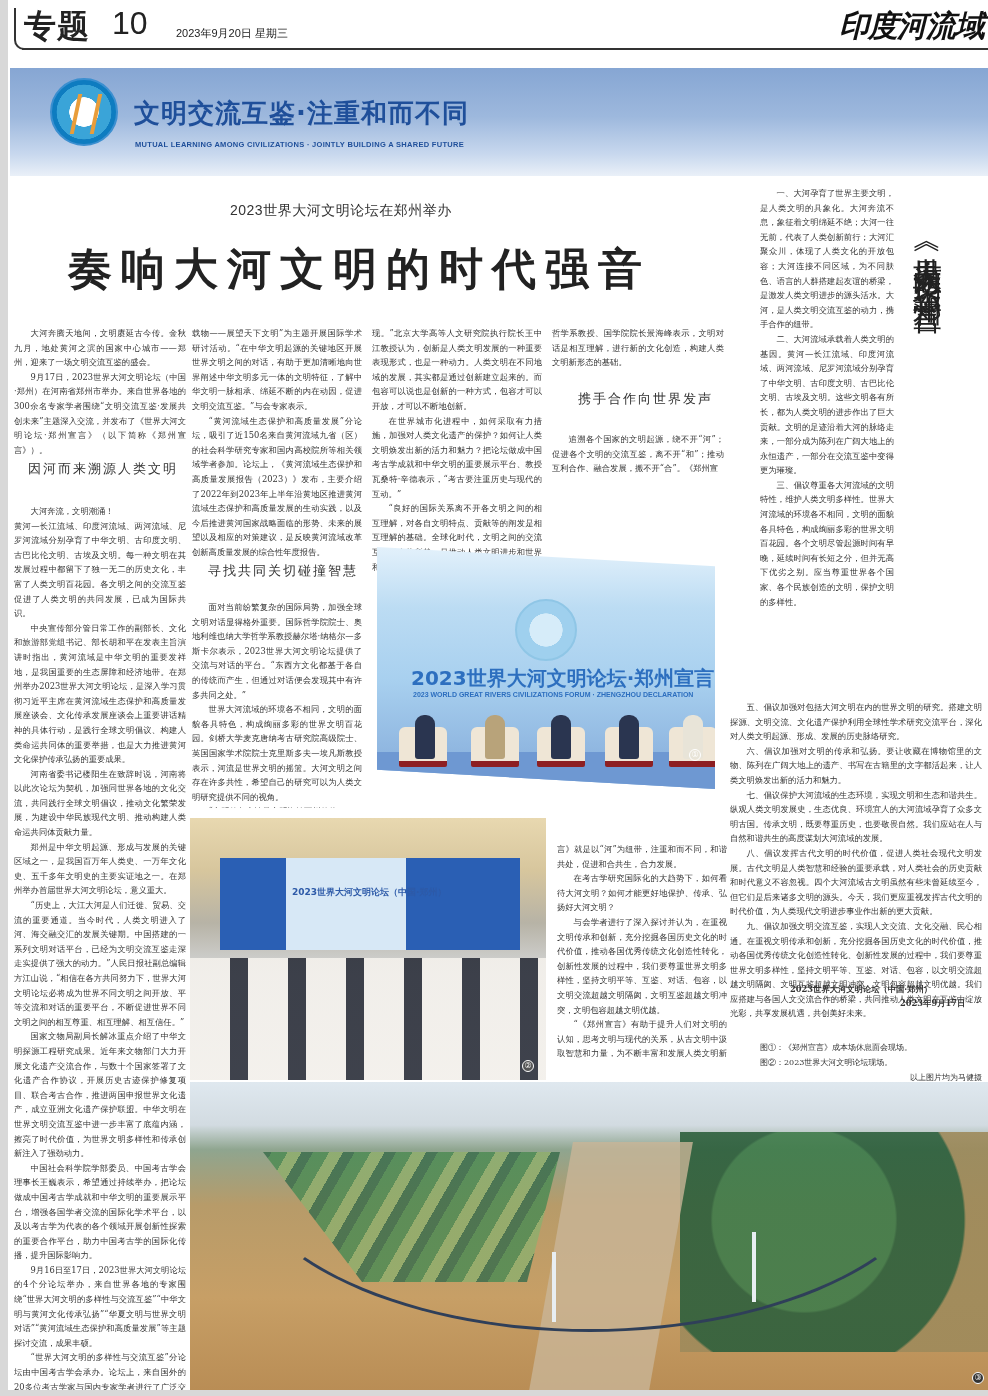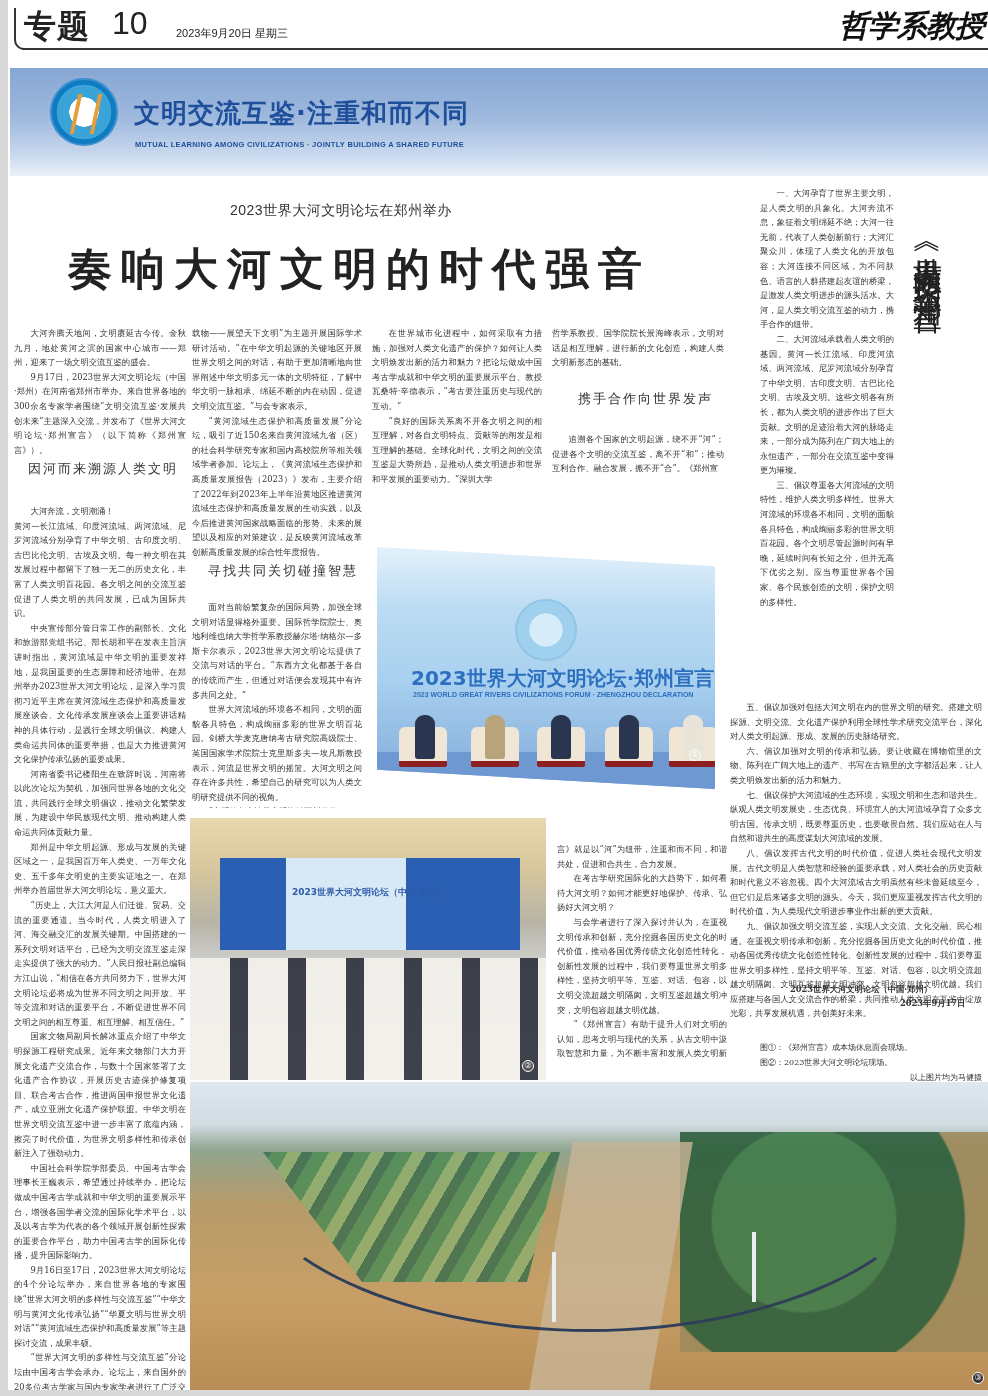--- a/index.html
+++ b/index.html
@@ -80,21 +80,21 @@
 <body>
 
 <div class="left-edge"></div>
 
 <div class="masthead">
   <div class="bracket"></div>
   <div class="rule"></div>
   <div class="section">专题</div>
   <div class="page">10</div>
   <div class="date">2023年9月20日  星期三</div>
-  <div class="paper">哲学系教授</div>
+  <div class="paper">印度河流域</div>
 </div>
 
 <div class="banner">
   <div class="logo">
       <div class="glyph"></div>
     </div>
   <div class="title">文明交流互鉴·注重和而不同</div>
   <div class="subtitle">MUTUAL LEARNING AMONG CIVILIZATIONS  ·  JOINTLY BUILDING A SHARED FUTURE</div>
 </div>
 
@@ -125,20 +125,21 @@
   <p>“黄河流域生态保护和高质量发展”分论坛，吸引了近150名来自黄河流域九省（区）的社会科学研究专家和国内高校院所等相关领域学者参加。论坛上，《黄河流域生态保护和高质量发展报告（2023）》发布，主要介绍了2022年到2023年上半年沿黄地区推进黄河流域生态保护和高质量发展的生动实践，以及今后推进黄河国家战略面临的形势、未来的展望以及相应的对策建议，是反映黄河流域改革创新高质量发展的综合性年度报告。</p>
 </div>
 <div class="subhead" style="left:208px; top:562px;">寻找共同关切碰撞智慧</div>
 <div class="col" style="left:192px; top:600px; width:170px; height:208px; overflow:hidden;">
   <p>面对当前纷繁复杂的国际局势，加强全球文明对话显得格外重要。国际哲学院院士、奥地利维也纳大学哲学系教授赫尔塔·纳格尔—多斯卡尔表示，2023世界大河文明论坛提供了交流与对话的平台。“东西方文化都基于各自的传统而产生，但通过对话便会发现其中有许多共同之处。”</p>
   <p>世界大河流域的环境各不相同，文明的面貌各具特色，构成绚丽多彩的世界文明百花园。剑桥大学麦克唐纳考古研究院高级院士、英国国家学术院院士克里斯多夫—埃凡斯教授表示，河流是世界文明的摇篮。大河文明之间存在许多共性，希望自己的研究可以为人类文明研究提供不同的视角。</p>
   <p>“文明的包容性是文明海纳百川的体</p>
 </div>
 
 <div class="col" style="left:372px; top:326px; width:170px;">
+  <p class="noindent">现。”北京大学高等人文研究院执行院长王中江教授认为，创新是人类文明发展的一种重要表现形式，也是一种动力。人类文明在不同地域的发展，其实都是通过创新建立起来的。而包容可以说也是创新的一种方式，包容才可以开放，才可以不断地创新。</p>
   <p>在世界城市化进程中，如何采取有力措施，加强对人类文化遗产的保护？如何让人类文明焕发出新的活力和魅力？把论坛做成中国考古学成就和中华文明的重要展示平台、教授瓦桑特·辛德表示，“考古要注重历史与现代的互动。”</p>
   <p>“良好的国际关系离不开各文明之间的相互理解，对各自文明特点、贡献等的阐发是相互理解的基础。全球化时代，文明之间的交流互鉴是大势所趋，是推动人类文明进步和世界和平发展的重要动力。”深圳大学</p>
 </div>
 
 <div class="col" style="left:552px; top:326px; width:172px;">
   <p class="noindent">哲学系教授、国学院院长景海峰表示，文明对话是相互理解，进行新的文化创造，构建人类文明新形态的基础。</p>
 </div>
 <div class="subhead" style="left:578px; top:390px;">携手合作向世界发声</div>
 <div class="col" style="left:552px; top:432px; width:172px; height:108px; overflow:hidden;">
   <p>追溯各个国家的文明起源，绕不开“河”；促进各个文明的交流互鉴，离不开“和”；推动互利合作、融合发展，搬不开“合”。《郑州宣</p>

